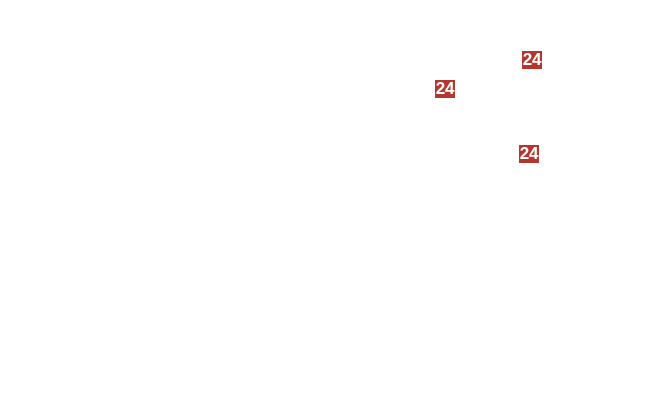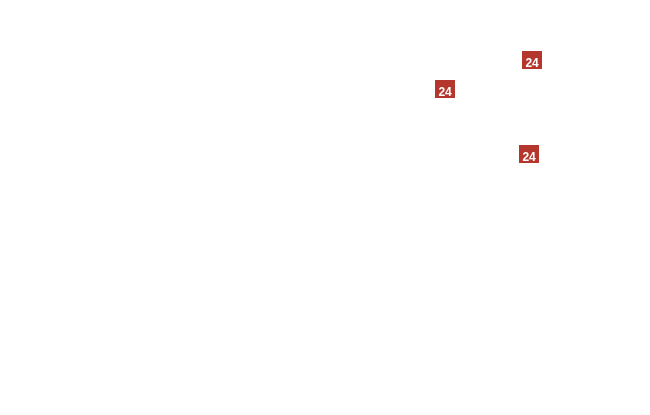--- a/index.html
+++ b/index.html
@@ -18,26 +18,26 @@
   #canvas {
     position: relative;
     width: 650px;
     height: 415px;
     background: #ffffff;
   }
 
   .badge {
     position: absolute;
     display: flex;
-    align-items: flex-end;
+    align-items: flex-start;
     justify-content: center;
     box-sizing: border-box;
     color: #ffffff;
     font-family: "Liberation Sans", sans-serif;
-    font-size: 12px;
+    font-size: 17px;
     font-weight: bold;
     line-height: 1;
     letter-spacing: -0.2px;
     text-align: center;
     border-radius: 0;
     user-select: none;
     -webkit-font-smoothing: none;
   }
 </style>
 </head>

